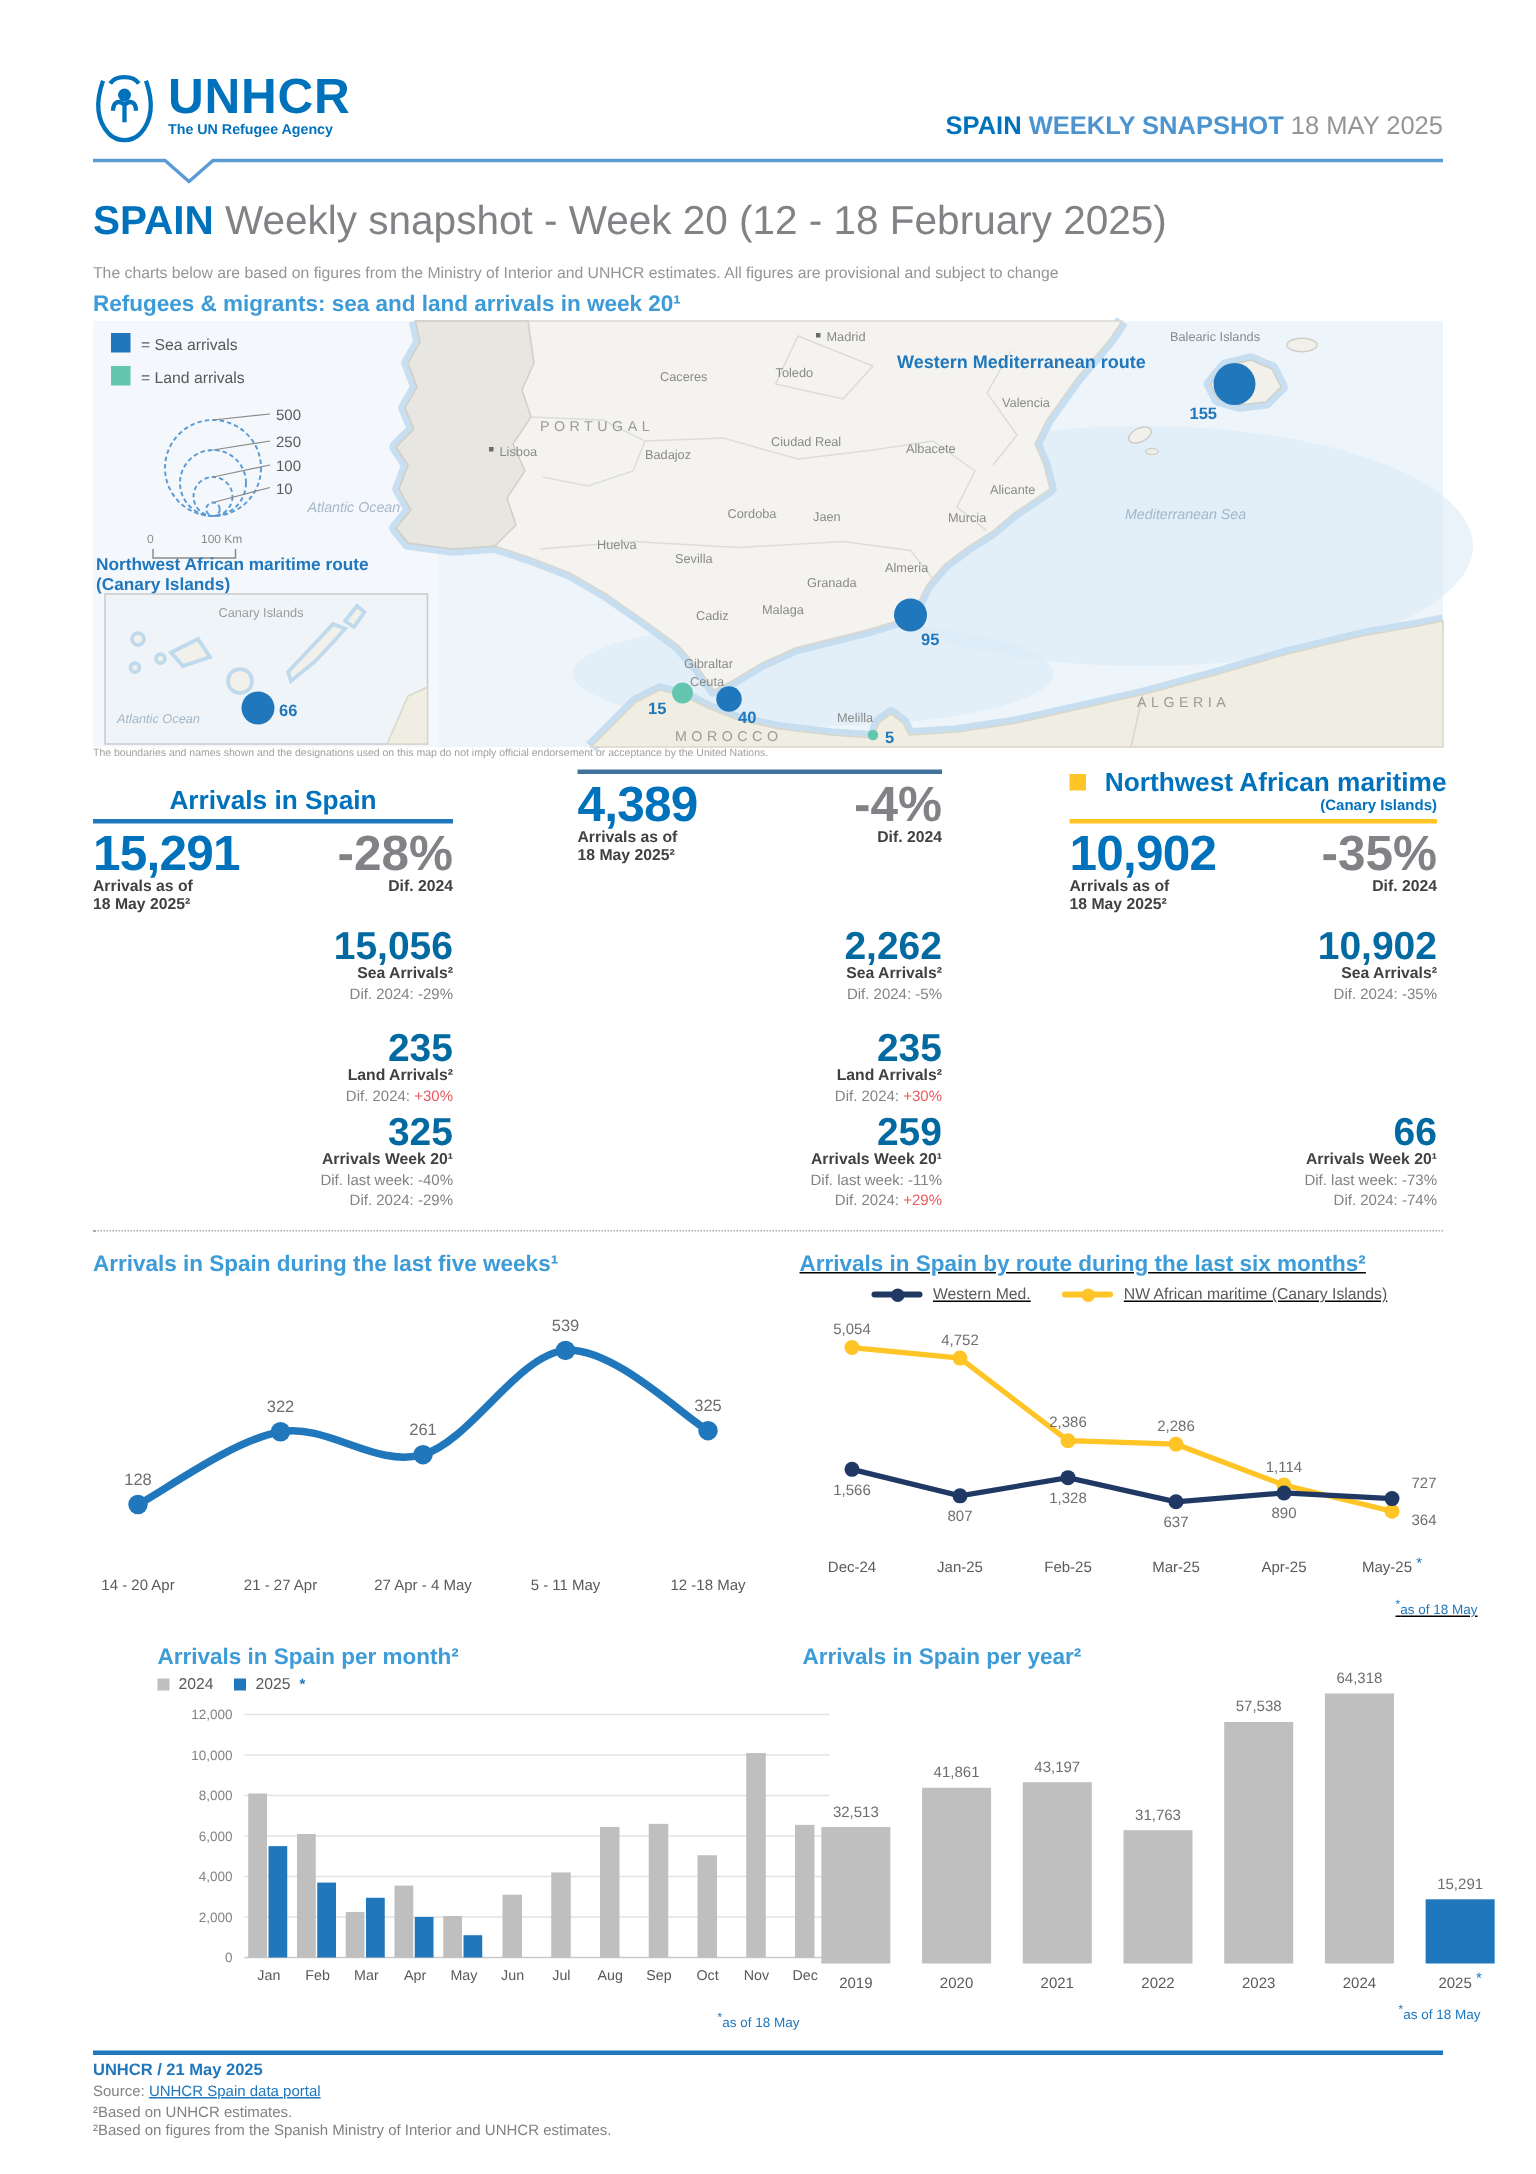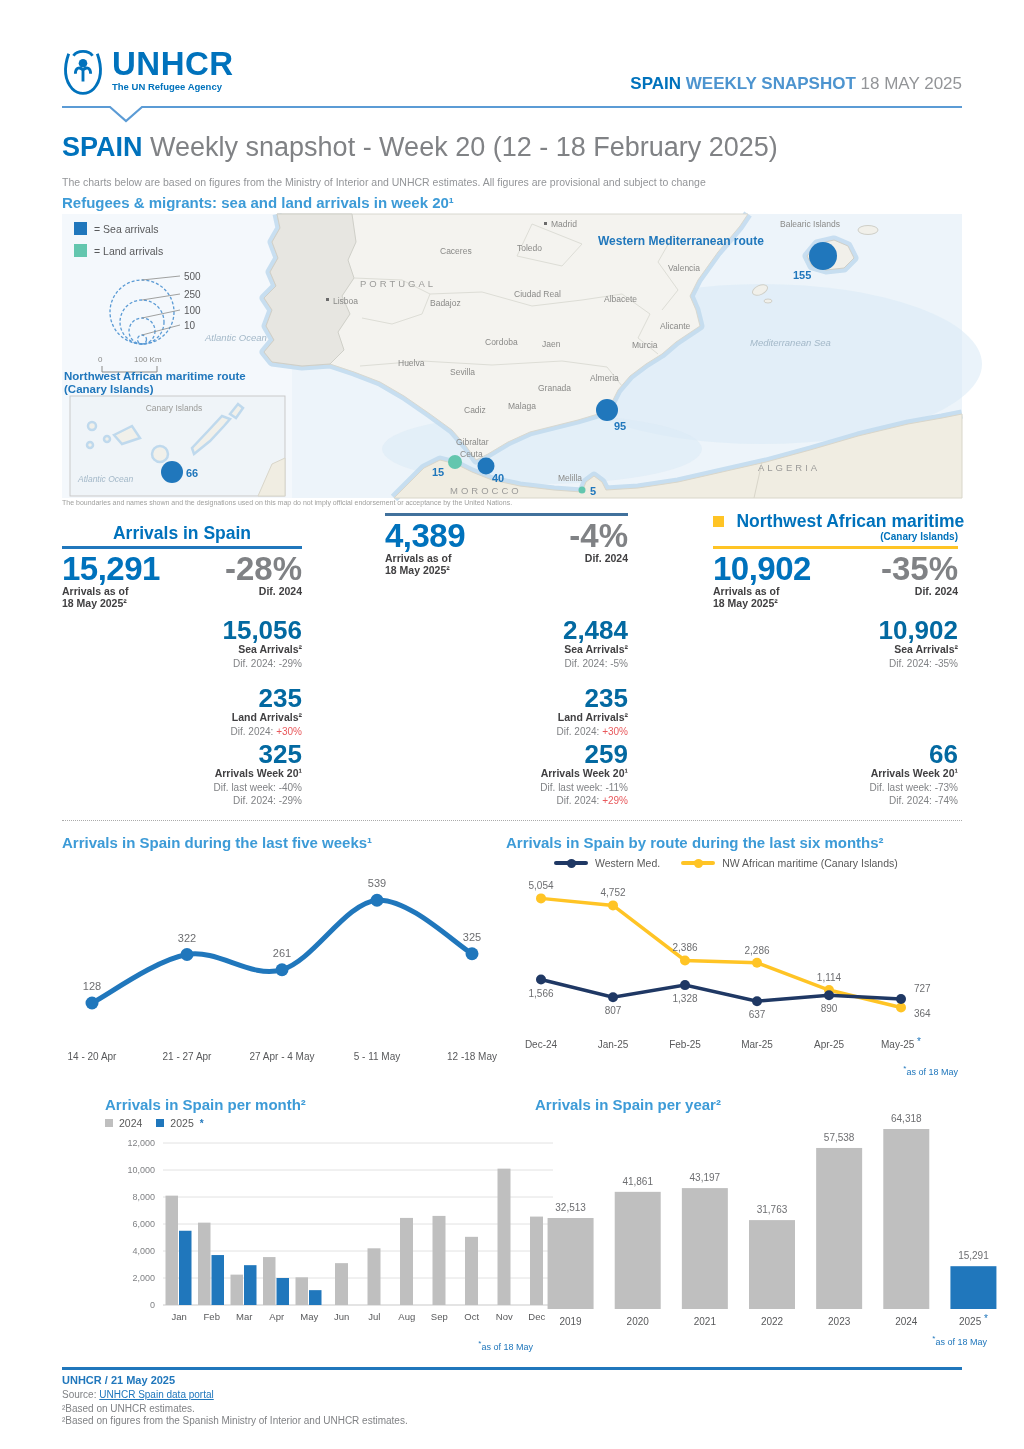--- a/index.html
+++ b/index.html
@@ -263,21 +263,21 @@
         <div class="big-num">4,389</div>
         <div class="mini-label">Arrivals as of</div>
         <div class="mini-label">18 May 2025²</div>
       </div>
       <div style="text-align:right;">
         <div class="big-pct">-4%</div>
         <div class="mini-label">Dif. 2024</div>
       </div>
     </div>
     <div class="sub-row" style="top:104px;">
-      <div class="sub-num">2,484</div>
+      <div class="sub-num">2,262</div>
       <div class="sub-label">Sea Arrivals²</div>
       <div class="dif"><span>Dif. 2024:</span> <span>-5%</span></div>
     </div>
     <div class="sub-row" style="top:172px;">
       <div class="sub-num">235</div>
       <div class="sub-label">Land Arrivals²</div>
       <div class="dif"><span>Dif. 2024:</span> <span class="red">+30%</span></div>
     </div>
     <div class="sub-row" style="top:228px;">
       <div class="sub-num">259</div>
@@ -337,21 +337,21 @@
         <text x="220" y="205" font-size="10" fill="#58595B" text-anchor="middle" font-weight="normal" font-family="&quot;Liberation Sans&quot;,sans-serif">27 Apr - 4 May</text>
         <circle cx="315" cy="45.25" r="6.5" fill="#2077BC"></circle>
         <text x="315" y="32.25" font-size="11" fill="#6D6E71" text-anchor="middle" font-weight="normal" font-family="&quot;Liberation Sans&quot;,sans-serif">539</text>
         <text x="315" y="205" font-size="10" fill="#58595B" text-anchor="middle" font-weight="normal" font-family="&quot;Liberation Sans&quot;,sans-serif">5 - 11 May</text>
         <circle cx="410" cy="98.75" r="6.5" fill="#2077BC"></circle>
         <text x="410" y="85.75" font-size="11" fill="#6D6E71" text-anchor="middle" font-weight="normal" font-family="&quot;Liberation Sans&quot;,sans-serif">325</text>
         <text x="410" y="205" font-size="10" fill="#58595B" text-anchor="middle" font-weight="normal" font-family="&quot;Liberation Sans&quot;,sans-serif">12 -18 May</text>
       </svg>
   </div>
 
-  <div class="abs" style="left:506px;top:834px;width:470px;">
+  <div class="abs" style="left:533px;top:834px;width:470px;text-decoration:underline;">
     <div class="chart-title">Arrivals in Spain by route during the last six months²</div>
     <div class="routes-legend">
       <span class="leg-line" style="background:#1F3864;">
           <span class="leg-dot" style="background:#1F3864;"></span>
         </span>
       <span>Western Med.</span>
       <span class="leg-line" style="background:#FFC425;margin-left:14px;">
           <span class="leg-dot" style="background:#FFC425;"></span>
         </span>
       <span>NW African maritime (Canary Islands)</span>

